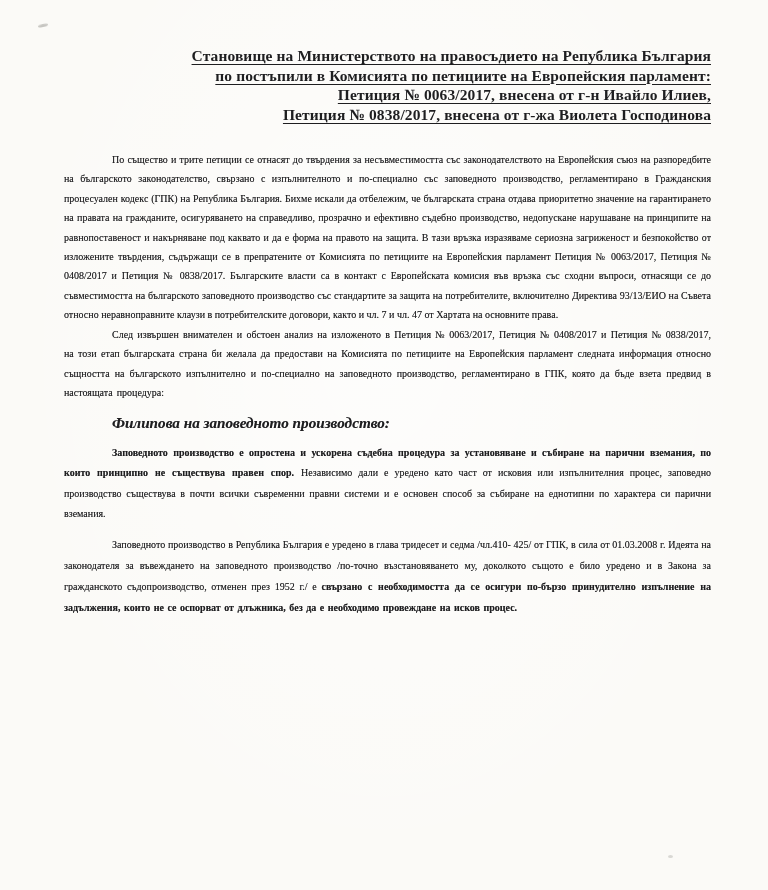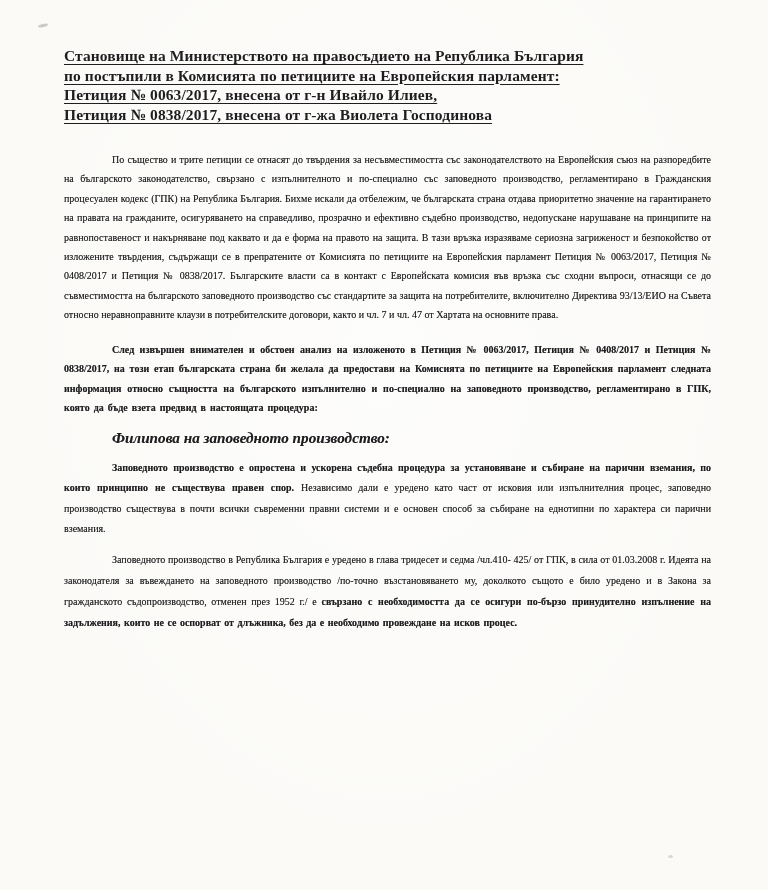--- a/index.html
+++ b/index.html
@@ -35,40 +35,40 @@
     width: 10px; height: 3px;
     opacity: 0.55;
     transform: rotate(-12deg);
   }
   .artifact-2 {
     left: 668px; top: 855px;
     width: 5px; height: 3px;
     opacity: 0.35;
   }
   .title {
-    text-align: left;
+    text-align: right;
     font-weight: 700;
     font-size: 15.5px;
     line-height: 19.5px;
     letter-spacing: 0.1px;
   }
   .title-line {
     text-decoration: underline;
     text-decoration-thickness: 1.3px;
     text-underline-offset: 2.5px;
   }
   .para {
     margin: 0;
     text-align: justify;
     text-indent: 48px;
     font-size: 10px;
     text-shadow: 0 0 0.4px rgba(30,30,32,0.55);
   }
   .p-overview { margin-top: 26px; line-height: 19.4px; }
-  .p-analysis { margin-top: 15px; line-height: 19.6px; font-weight: 700; word-spacing: 1.5px; }
+  .p-analysis { line-height: 19.6px; font-weight: 400; word-spacing: 1.5px; }
   .section-heading {
     margin: 11px 0 0 48px;
     font-size: 15.2px;
     font-weight: 700;
     font-style: italic;
     text-shadow: 0 0 0.4px rgba(30,30,32,0.55);
   }
   .p-essence { margin-top: 11px; line-height: 20.4px; }
   .p-history { margin-top: 9px; line-height: 21px; }
   .run-bold { font-weight: 700; word-spacing: 1px; }

